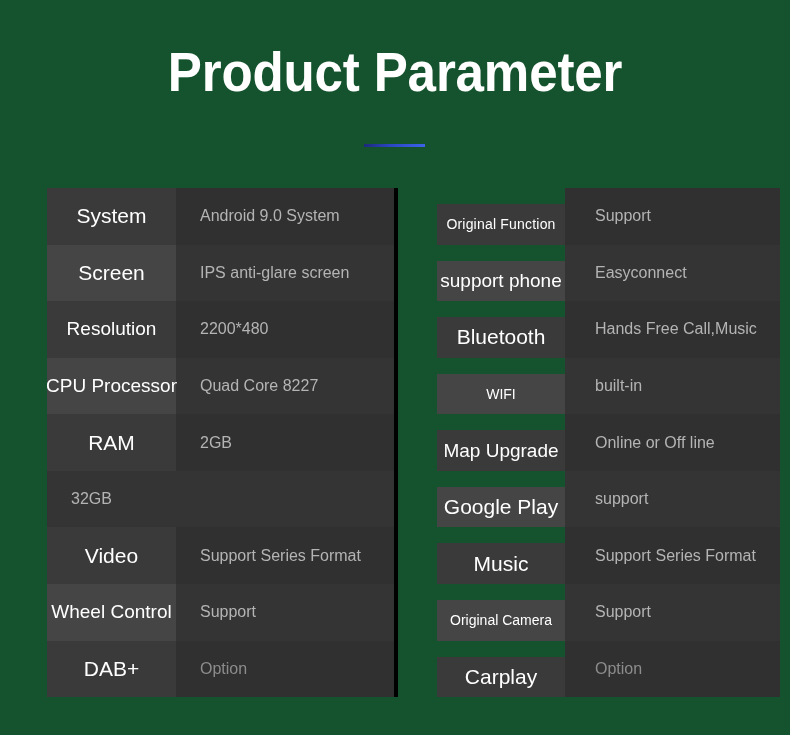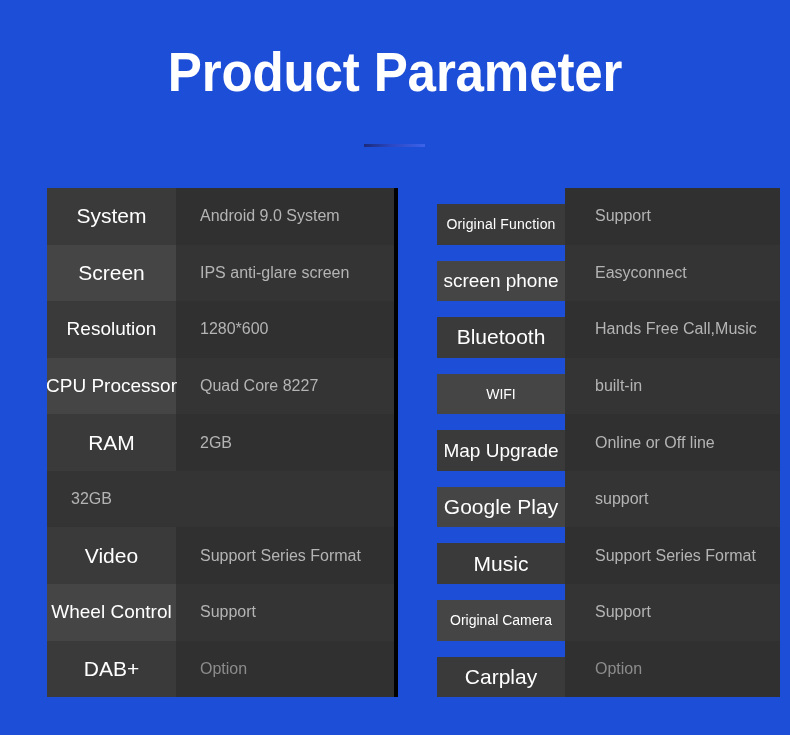--- a/index.html
+++ b/index.html
@@ -12,21 +12,21 @@
     height: 735px;
     overflow: hidden;
     font-family: "Liberation Sans", "DejaVu Sans", sans-serif;
     -webkit-font-smoothing: antialiased;
   }
 
   .page {
     position: relative;
     width: 790px;
     height: 735px;
-    background: #1d4ed8;
+    background: #14532d;
   }
 
   
   .header {
     position: absolute;
     left: 0;
     top: 0;
     width: 790px;
     height: 188px;
   }
@@ -163,21 +163,21 @@
         <div class="spec-value">Android 9.0 System</div>
       </div>
 
       <div class="spec-row band-b">
         <div class="spec-label">Screen</div>
         <div class="spec-value">IPS anti-glare screen</div>
       </div>
 
       <div class="spec-row band-a">
         <div class="spec-label sz-md">Resolution</div>
-        <div class="spec-value">1280*600</div>
+        <div class="spec-value">2200*480</div>
       </div>
 
       <div class="spec-row band-b">
         <div class="spec-label sz-md">CPU Processor</div>
         <div class="spec-value">Quad Core 8227</div>
       </div>
 
       <div class="spec-row band-a">
         <div class="spec-label">RAM</div>
         <div class="spec-value">2GB</div>
@@ -207,21 +207,21 @@
     <div class="spec-half divider-gap"></div>
 
     <div class="spec-half right">
 
       <div class="spec-row band-a">
         <div class="spec-label sz-xs">Original Function</div>
         <div class="spec-value">Support</div>
       </div>
 
       <div class="spec-row band-b">
-        <div class="spec-label sz-md">screen phone</div>
+        <div class="spec-label sz-md">support phone</div>
         <div class="spec-value">Easyconnect</div>
       </div>
 
       <div class="spec-row band-a">
         <div class="spec-label">Bluetooth</div>
         <div class="spec-value">Hands Free Call,Music</div>
       </div>
 
       <div class="spec-row band-b">
         <div class="spec-label sz-sm">WIFI</div>

